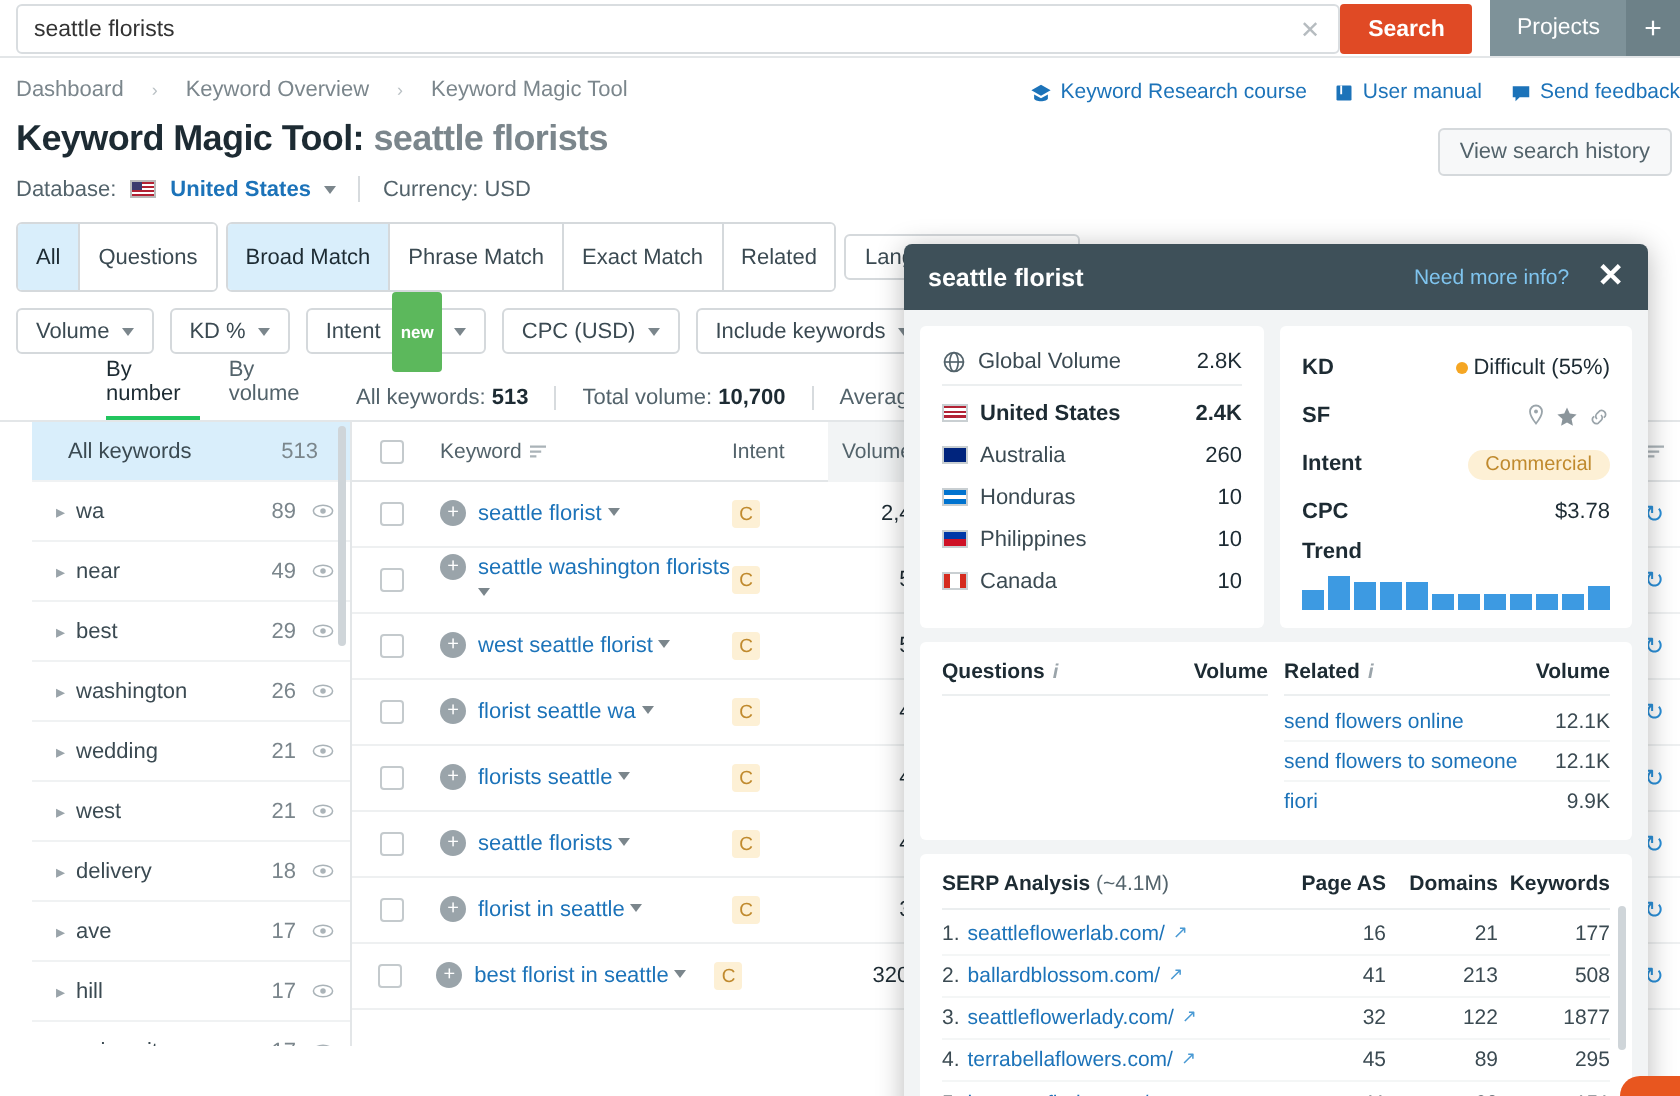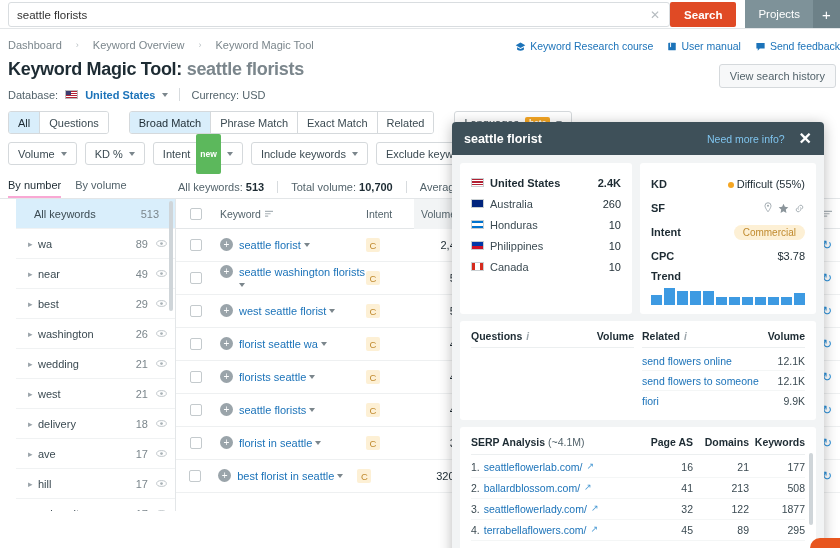--- a/index.html
+++ b/index.html
@@ -40,38 +40,38 @@
   .vdiv { width:1px; height:13px; background:#d7dbde; margin:0 4px; }
 
   
   .tr-links { position:absolute; right:0px; top:40px; display:flex; gap:14px; font-size:10.5px; color:#1c73b9; }
   .tr-links span.l { display:flex; align-items:center; gap:4px; cursor:pointer; }
   .vsh { position:absolute; right:4px; top:64px; border:1px solid #d5d9dc; background:#f7f8f9;
          font-size:11px; color:#53636b; padding:5px 10px; border-radius:3px; cursor:pointer; }
 
   
   .filters { padding:10px 0 0 8px; display:flex; gap:0; align-items:center; }
-  .seg { display:flex; border:1px solid #d5d9dc; border-radius:3px; overflow:hidden; margin-right:20px; height:23px; }
+  .seg { display:flex; border:1px solid #d5d9dc; border-radius:3px; overflow:hidden; margin-right:4px; height:35px; }
   .seg .b { padding:0 9px; display:flex; align-items:center; font-size:11px; color:#3b4a52; cursor:pointer;
             border-right:1px solid #d5d9dc; background:#fff; white-space:nowrap; }
   .seg .b:last-child { border-right:0; }
   .seg .b.active { background:#d9eefb; color:#1d2b33; }
   .pill { display:flex; align-items:center; gap:6px; border:1px solid #d5d9dc; border-radius:3px;
           padding:0 9px; height:23px; font-size:11px; color:#3b4a52; cursor:pointer; margin-right:8px; background:#fff; white-space:nowrap; }
   .badge-beta { background:#f5a623; color:#fff; font-size:8.5px; font-weight:bold; border-radius:2px; padding:1px 4px; }
   .badge-new { background:#5cb85c; color:#fff; font-size:8.5px; font-weight:bold; border-radius:2px; padding:15px 4px; }
   .caret { border-left:3.5px solid transparent; border-right:3.5px solid transparent; border-top:4.5px solid #7b868c; }
 
   .filters2 { padding:8px 0 0 8px; display:flex; align-items:center; }
 
   
   .statsrow { display:flex; align-items:flex-end; padding:12px 0 0 0; border-bottom:1px solid #e3e6e8; height:34px; }
   .tabs { display:flex; gap:14px; padding-left:8px; width:160px; }
   .tabs .t { font-size:11px; color:#53636b; padding-bottom:5px; cursor:pointer; }
-  .tabs .t.active { color:#1d2b33; border-bottom:2px solid #f9a8d4; }
+  .tabs .t.active { color:#1d2b33; border-bottom:2px solid #22c55e;margin-left:45px; }
   .stats { display:flex; align-items:center; gap:0; padding-left:5px; font-size:11px; color:#53636b; padding-bottom:5px; }
   .stats .s { padding:0 13px; }
   .stats .s b { color:#1d2b33; }
   .stats .sep2 { width:1px; height:12px; background:#d7dbde; }
 
   
   .content { display:flex; height:312px;padding-left:16px; }
   .sidebar { width:160px; border-right:1px solid #e3e6e8; position:relative; overflow:hidden; }
   .sb-row { display:flex; align-items:center; height:30px; padding:0 8px 0 12px; font-size:11px; color:#3b4a52; cursor:pointer; border-bottom:1px solid #f0f2f3;}
   .sb-row.all { background:#d9eefb; padding-left:18px; }
@@ -247,20 +247,24 @@
   <div class="pill">
     <span>KD %</span>
     <span class="caret"></span>
   </div>
   <div class="pill">
     <span>Intent</span>
     <span class="badge-new">new</span>
     <span class="caret"></span>
   </div>
   <div class="pill">
+    <span>CPC (USD)</span>
+    <span class="caret"></span>
+  </div>
+  <div class="pill">
     <span>Include keywords</span>
     <span class="caret"></span>
   </div>
   <div class="pill">
     <span>Exclude keywords</span>
     <span class="caret"></span>
   </div>
 </div>
 
 <div class="statsrow">
@@ -619,20 +623,31 @@
   <div class="ov-head">
     <span class="ov-title">seattle florist</span>
     <span class="ov-need">Need more info?</span>
     <span class="ov-x">✕</span>
   </div>
 
   <div class="ov-body">
     <div class="ov-cards">
 
       <div class="card left">
+        <div class="vrow gl">
+          <span class="nm2">
+            <svg width="12" height="12" viewBox="0 0 16 16">
+                <circle cx="8" cy="8" r="6.3" fill="none" stroke="#53636b" stroke-width="1.2"></circle>
+                <ellipse cx="8" cy="8" rx="2.8" ry="6.3" fill="none" stroke="#53636b" stroke-width="1.1"></ellipse>
+                <path d="M1.8 8h12.4" stroke="#53636b" stroke-width="1.1"></path>
+              </svg>
+            <span>Global Volume</span>
+          </span>
+          <span class="vl">2.8K</span>
+        </div>
         <div id="country-list">
             <div class="vrow bold">
               <span class="nm2">
                 <span class="flagbox" style="background:linear-gradient(to bottom,#b22234 0 16%,#fff 16% 33%,#b22234 33% 50%,#fff 50% 66%,#b22234 66% 83%,#fff 83%)"></span>
                 <span>United States</span>
               </span>
               <span class="vl">2.4K</span>
             </div>
             <div class="vrow">
               <span class="nm2">

